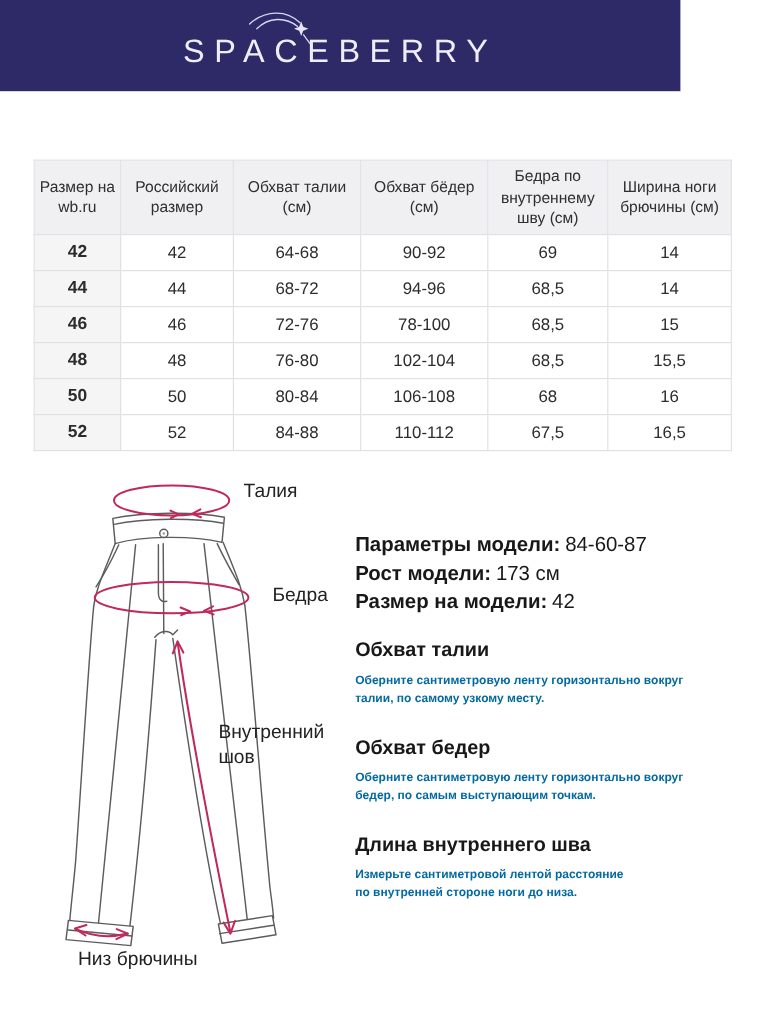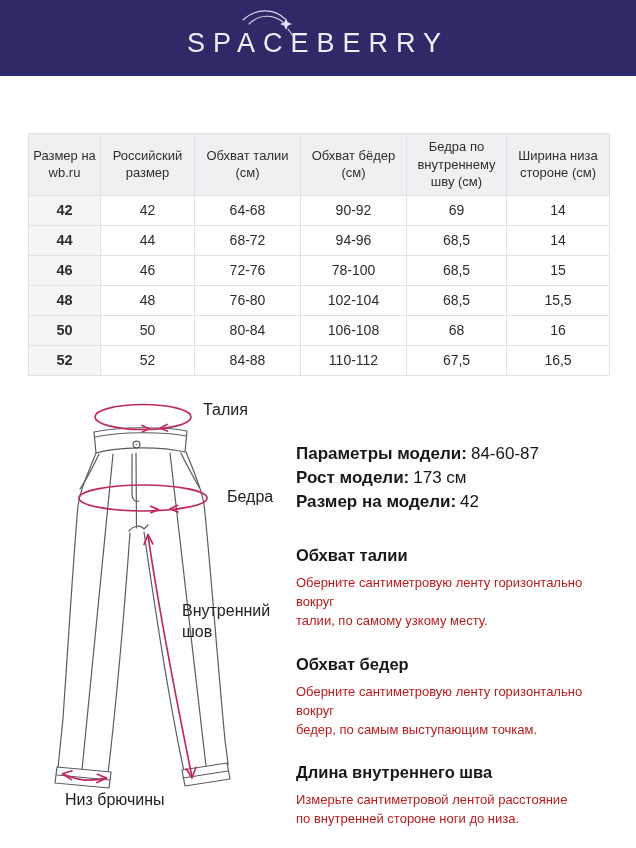--- a/index.html
+++ b/index.html
@@ -11,21 +11,21 @@
     --tbl-border:#e2e2e6;
     --outline:#5c5c5c;
     --text:#1f1f1f;
   }
   *{margin:0;padding:0;box-sizing:border-box;}
   html,body{background:#ffffff;}
   body{font-family:"Liberation Sans", sans-serif;color:var(--text);}
   .page{position:relative;width:636px;height:848px;background:#fff;overflow:hidden;}
 
   
-  .banner{position:absolute;left:0;top:0;width:636px;height:76px;background:var(--banner);
+  .banner{position:absolute;left:0;top:0;width:567px;height:76px;background:var(--banner);
           display:flex;align-items:center;justify-content:center;}
   .logo{position:relative;display:inline-block;padding-top:10px;}
   .logo-text{font-size:27px;letter-spacing:8px;font-weight:400;color:var(--banner-text);}
   .logo-star{position:absolute;left:54px;top:-12px;width:58px;height:36px;}
 
   
   table.size-table{position:absolute;left:28px;top:133px;width:581px;
                    border-collapse:collapse;table-layout:fixed;}
   .size-table th,.size-table td{border:1px solid var(--tbl-border);text-align:center;
                    vertical-align:middle;}
@@ -38,27 +38,27 @@
   .pants-svg{position:absolute;left:30px;top:388px;width:270px;height:440px;}
   .diagram-label{position:absolute;font-size:16px;font-weight:500;color:#222;
                  white-space:pre-line;line-height:1.3;}
   .lbl-waist{left:203px;top:400px;}
   .lbl-hips{left:227px;top:487px;}
   .lbl-inseam{left:182px;top:601px;}
   .lbl-hem{left:65px;top:790px;}
 
   
   .info-col{position:absolute;left:296px;top:442px;width:316px;}
-  .model-info{margin-bottom:33px;}
+  .model-info{margin-bottom:20px;}
   .model-line{font-size:17px;line-height:1.4;color:#181818;}
   .ml-label{font-weight:700;}
   .ml-value{font-weight:400;margin-left:4px;}
   .guide-section{margin-bottom:24px;}
   .guide-title{font-size:16.5px;font-weight:700;color:#181818;margin-bottom:9px;}
-  .guide-text{font-size:13px;color:#b91c1c;line-height:1.45;white-space:pre-line;}
+  .guide-text{font-size:10px;color:#0369a1;line-height:1.45;white-space:pre-line;font-weight:bold;}
 
   .stroke-gray{stroke:var(--outline);stroke-width:1.2;fill:none;
                stroke-linecap:round;stroke-linejoin:round;}
   .fill-white{fill:#fff;}
   .stroke-pink{stroke:var(--accent);stroke-width:1.7;fill:none;
                stroke-linecap:round;stroke-linejoin:round;}
   .star-stroke{stroke:#d9d6ef;stroke-width:1.1;fill:none;stroke-linecap:round;}
 </style>
 </head>
 <body>
@@ -86,21 +86,21 @@
         <col style="width:100px">
         <col style="width:103px">
     </colgroup>
     <thead>
       <tr>
         <th>Размер на wb.ru</th>
         <th>Российский размер</th>
         <th>Обхват талии (см)</th>
         <th>Обхват бёдер (см)</th>
         <th>Бедра по внутреннему шву (см)</th>
-        <th>Ширина низа стороне (см)</th>
+        <th>Ширина ноги брючины (см)</th>
       </tr>
     </thead>
     <tbody id="size-table-body">
         <tr>
           <td>42</td>
           <td>42</td>
           <td>64-68</td>
           <td>90-92</td>
           <td>69</td>
           <td>14</td>

